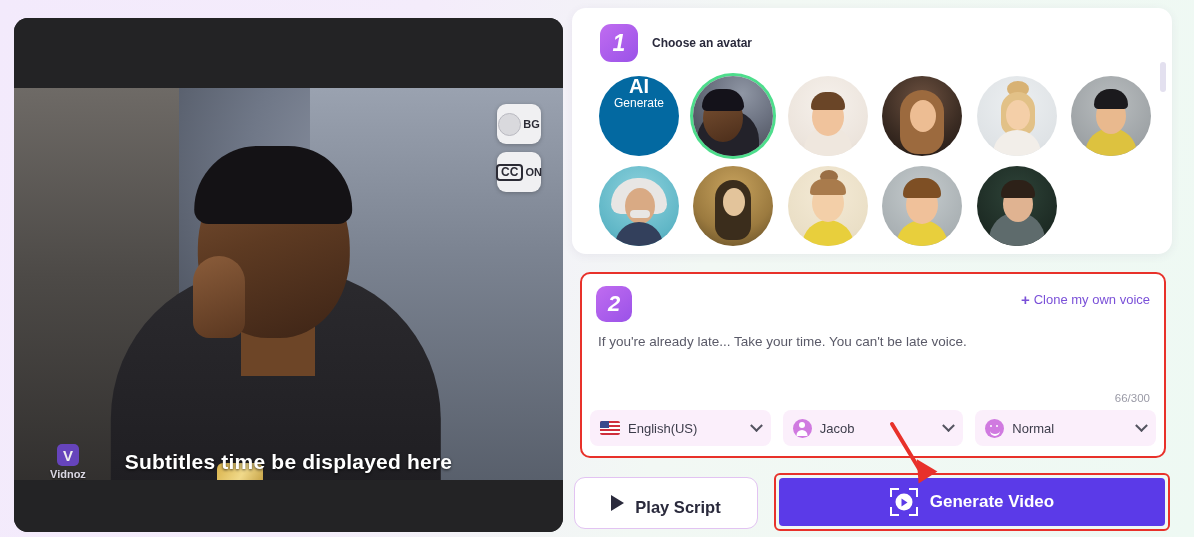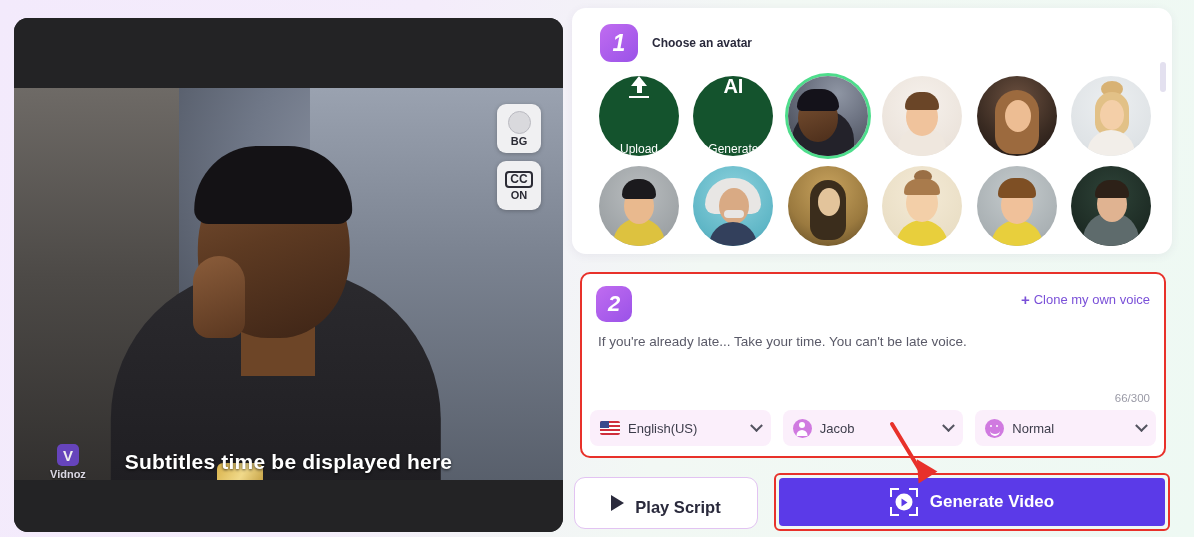--- a/index.html
+++ b/index.html
@@ -108,24 +108,24 @@
     margin-top: 2px; color: #e9e6f2; font-size: 11px; font-weight: 700;
     text-shadow: 0 1px 2px rgba(0,0,0,.6);
   }
 
   
   .vtools {
     position: absolute; right: 22px; top: 86px;
     display: flex; flex-direction: column; gap: 8px;
   }
   .vtool {
-    width: 44px; height: 49px;
+    width: 44px; height: 40px;
     background: #f0f0f2;
     border-radius: 9px;
-    display: flex; flex-direction: column;
+    display: flex; flex-direction: row;
     align-items: center; justify-content: center;
     gap: 2px;
     box-shadow: 0 1px 4px rgba(0,0,0,.25);
     cursor: pointer;
   }
   .vtool-label { font-size: 11px; color: #2b2b35; font-weight: 600; line-height: 1; }
   .bg-circle {
     width: 23px; height: 23px; border-radius: 50%;
     background: #d9d9dd; border: 1px solid #b9b9c0;
   }
@@ -178,23 +178,23 @@
   .av-cell {
     width: 80px; height: 80px; position: relative;
     justify-self: center; cursor: pointer;
   }
   .av-circle {
     width: 80px; height: 80px; border-radius: 50%;
     overflow: hidden; position: relative;
   }
   .av-cell.selected .av-circle { box-shadow: 0 0 0 3px #4edd8c; }
   .av-action {
-    background: #14532d;
+    background: #0369a1;
     display: flex; flex-direction: column;
-    align-items: center; justify-content: space-between;
+    align-items: center; justify-content: flex-start;
     color: #fff; gap: 1px;
   }
   .av-action .big { font-size: 20px; font-weight: 700; line-height: 1; }
   .av-action .small { font-size: 12px; line-height: 1.1; }
   .up-arrow {
     width: 0; height: 0;
     border-left: 8px solid transparent;
     border-right: 8px solid transparent;
     border-bottom: 10px solid #fff;
   }
@@ -408,30 +408,20 @@
 <div id="right-col">
 
   <div class="card" id="avatar-card">
     <div class="step-head">
       <div class="step-badge">1</div>
       <div class="step-title">Choose an avatar</div>
     </div>
 
     <div class="avatar-grid">
 
-      <div class="av-cell">
-        <div class="av-circle av-action">
-          <div style="display:flex;flex-direction:column;align-items:center;">
-            <div class="up-arrow"></div>
-              <div class="up-stem"></div>
-              <div class="up-base"></div>
-          </div>
-          <div class="small">Upload</div>
-        </div>
-      </div>
 
       <div class="av-cell">
         <div class="av-circle av-action">
           <div class="big">AI</div>
           <div class="small">Generate</div>
         </div>
       </div>
 
       <div class="av-cell selected">
         <div class="av-circle" style="background:radial-gradient(circle at 62% 22%,#8f96a4 0%,#6d7382 40%,#3b3f49 100%);position:relative;">

